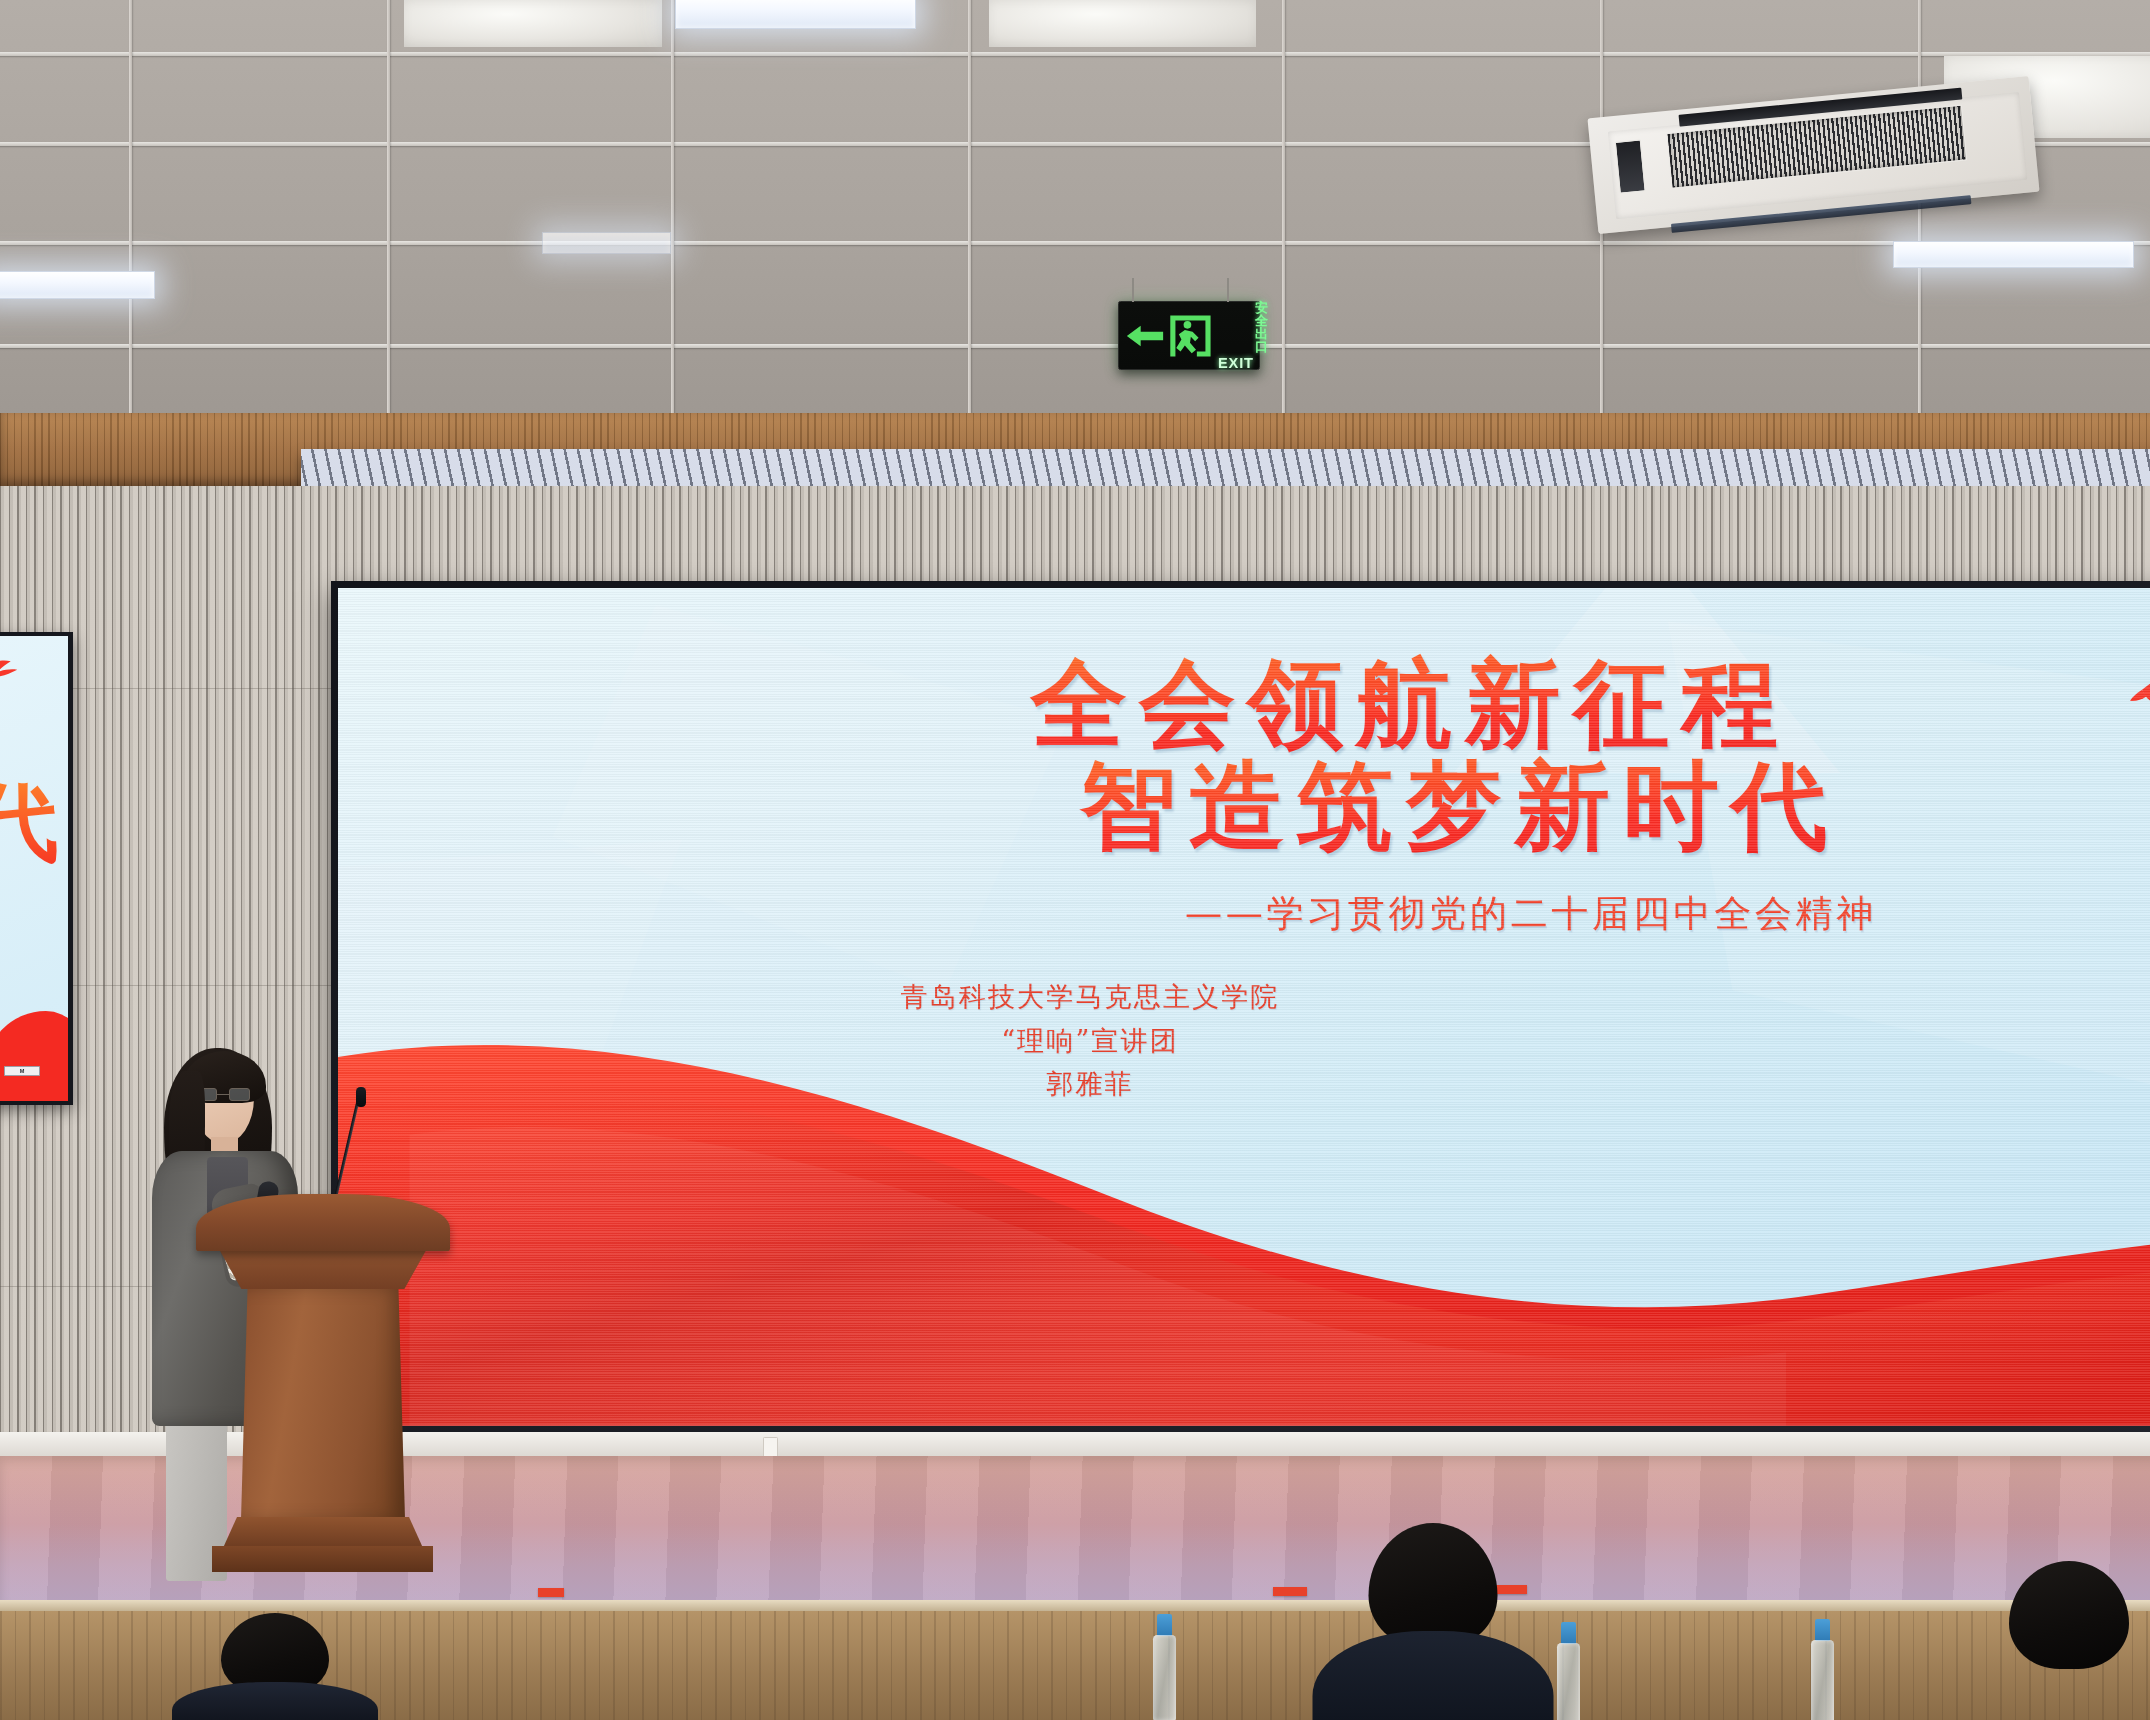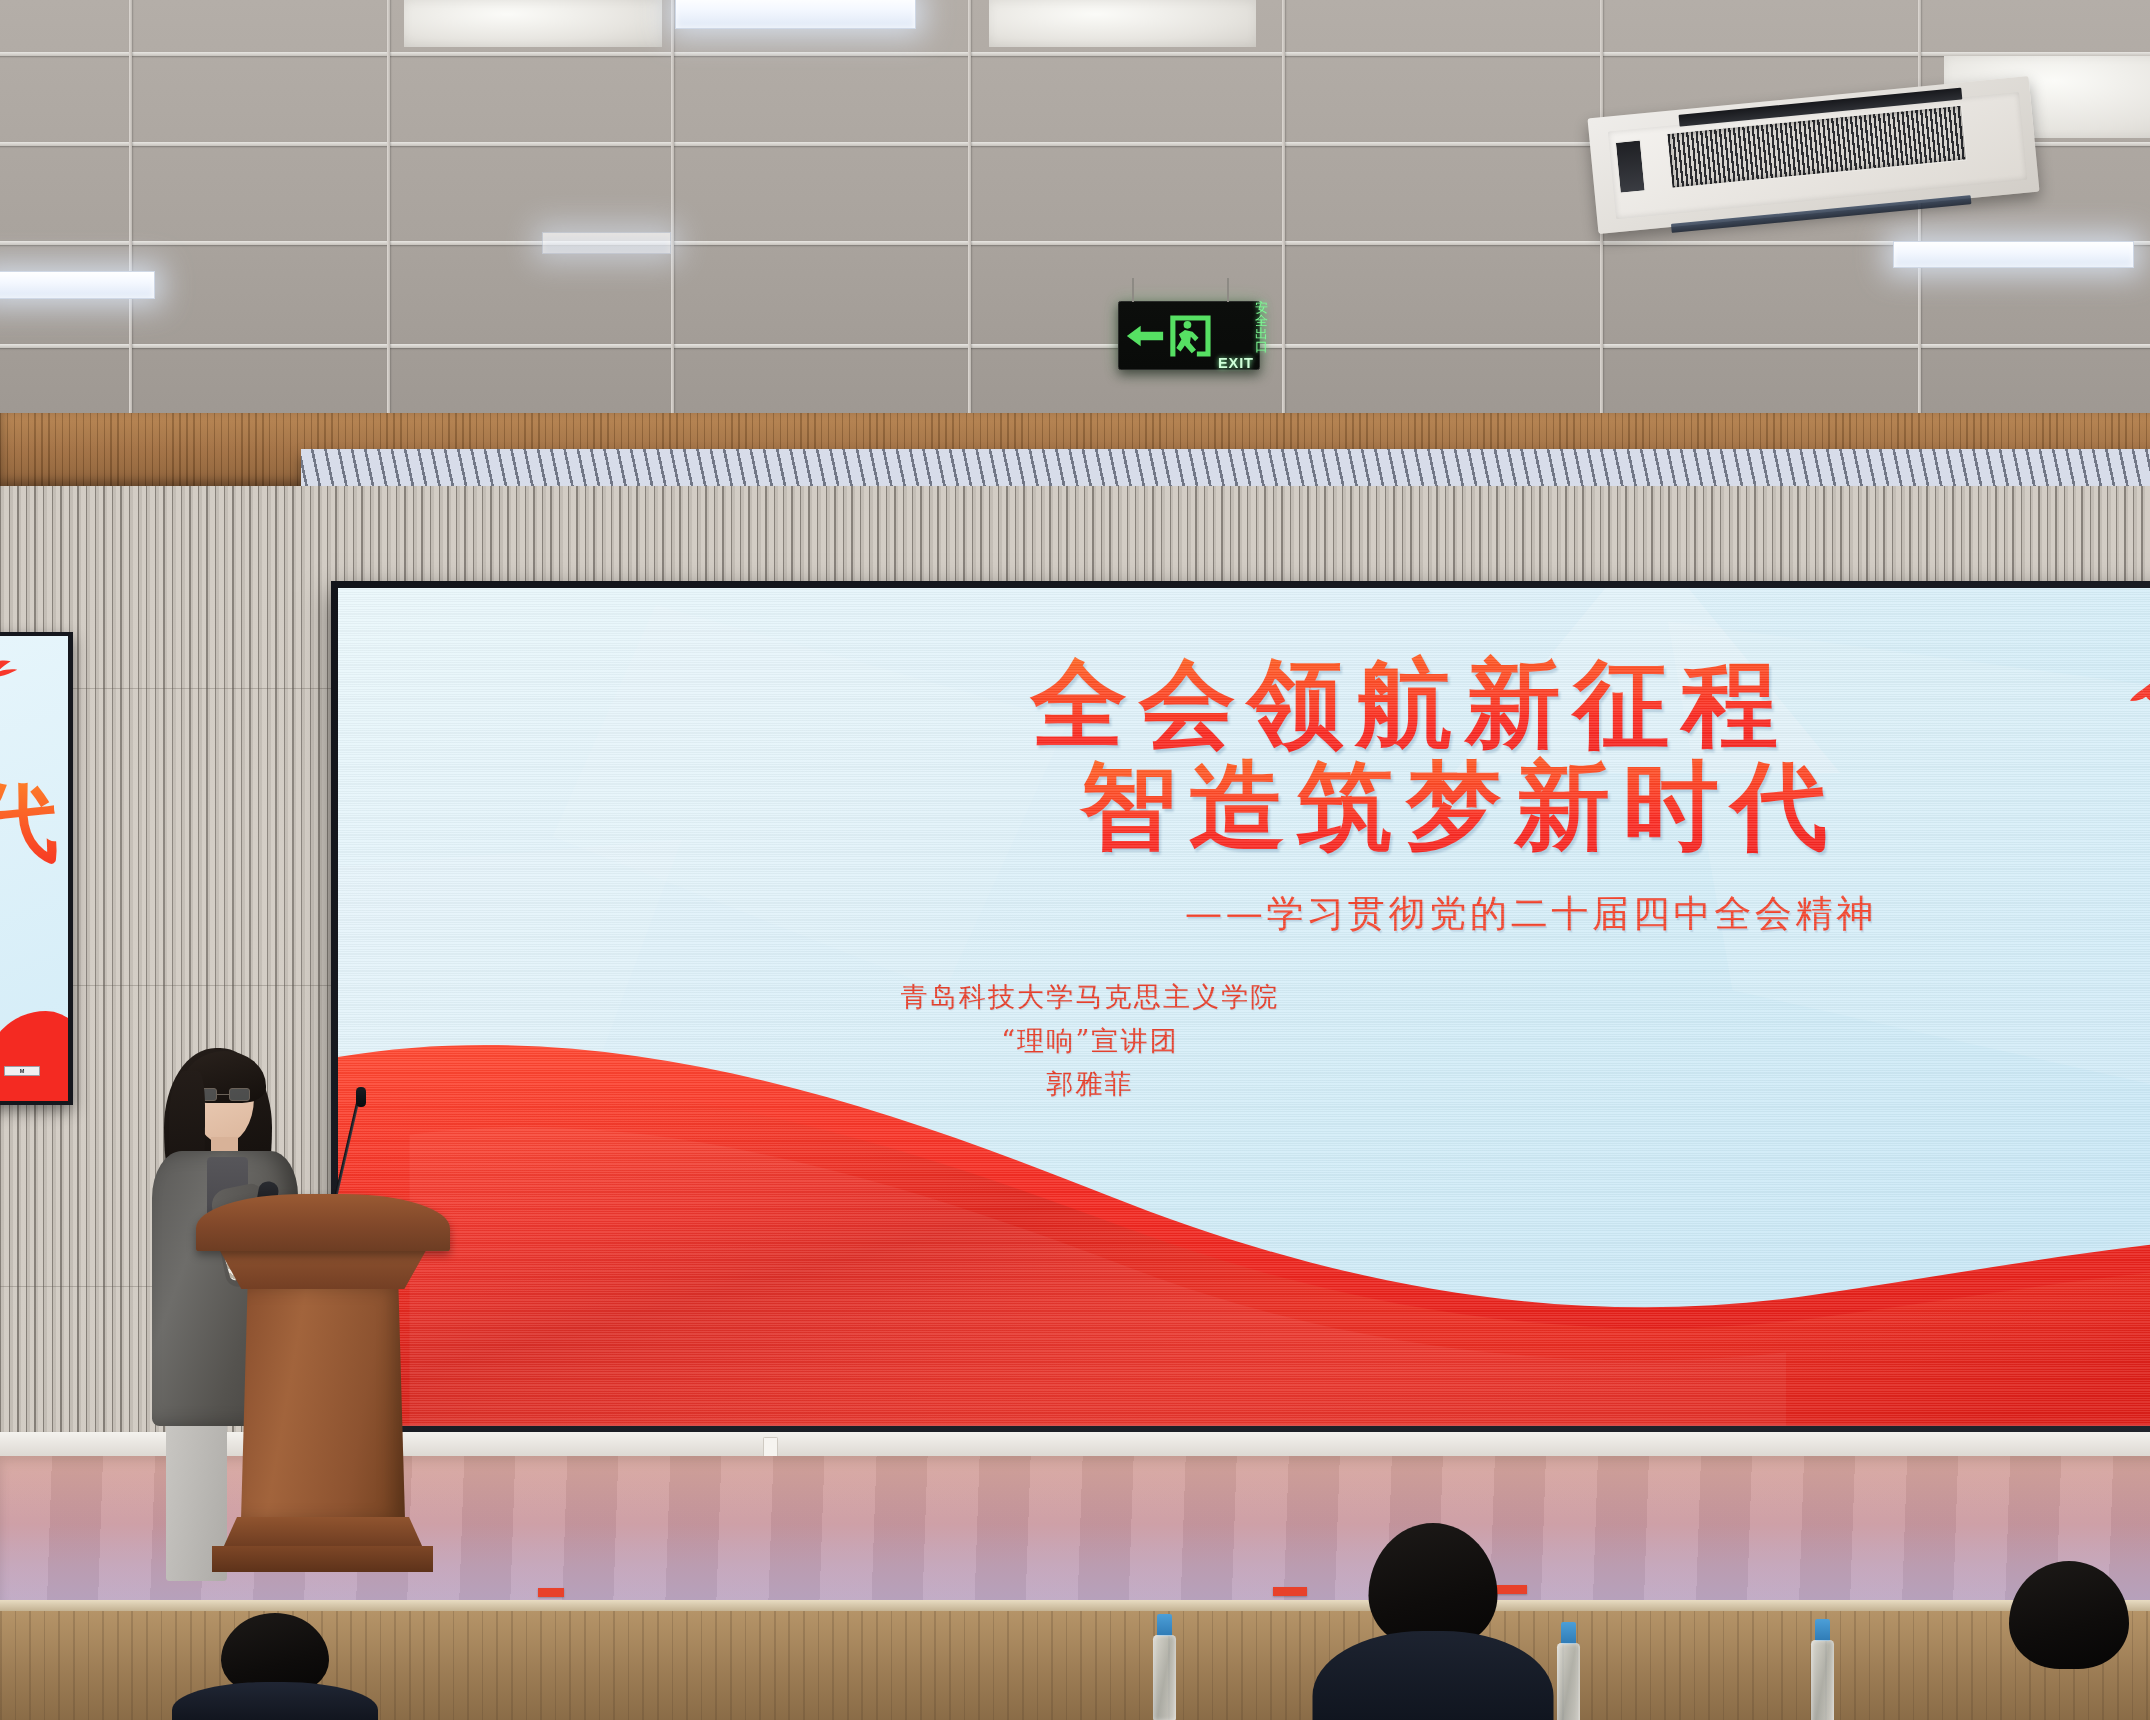--- a/index.html
+++ b/index.html
@@ -92,21 +92,21 @@
     position:absolute; width:2.2px; height:24px;
     background:#8d8a84; top:-24px;
   }
   .exit-arrow { width:38px; height:26px; flex:0 0 auto; }
   .exit-door {
     position:relative; width:48px; height:48px; flex:0 0 auto; margin-left:1.7px;
   }
   .exit-text { margin-left:4.3px; display:flex; flex-direction:column; line-height:1; }
   .exit-cn {
     color:#7dfb94; font-size:13px; letter-spacing:0.9px;
-    font-family:"DejaVu Sans",sans-serif; font-weight:400;
+    font-family:"DejaVu Sans",sans-serif; font-weight:700;
     text-shadow:0 0 4.3px rgba(120,255,150,.9);
     padding-left:37px;
   }
   .exit-en {
     color:#cfffd9; font-size:14.6px; font-weight:700; letter-spacing:0.9px;
     margin-top:2.6px; text-shadow:0 0 5.2px rgba(140,255,170,.95);
   }
 
   
   .wood-band {

